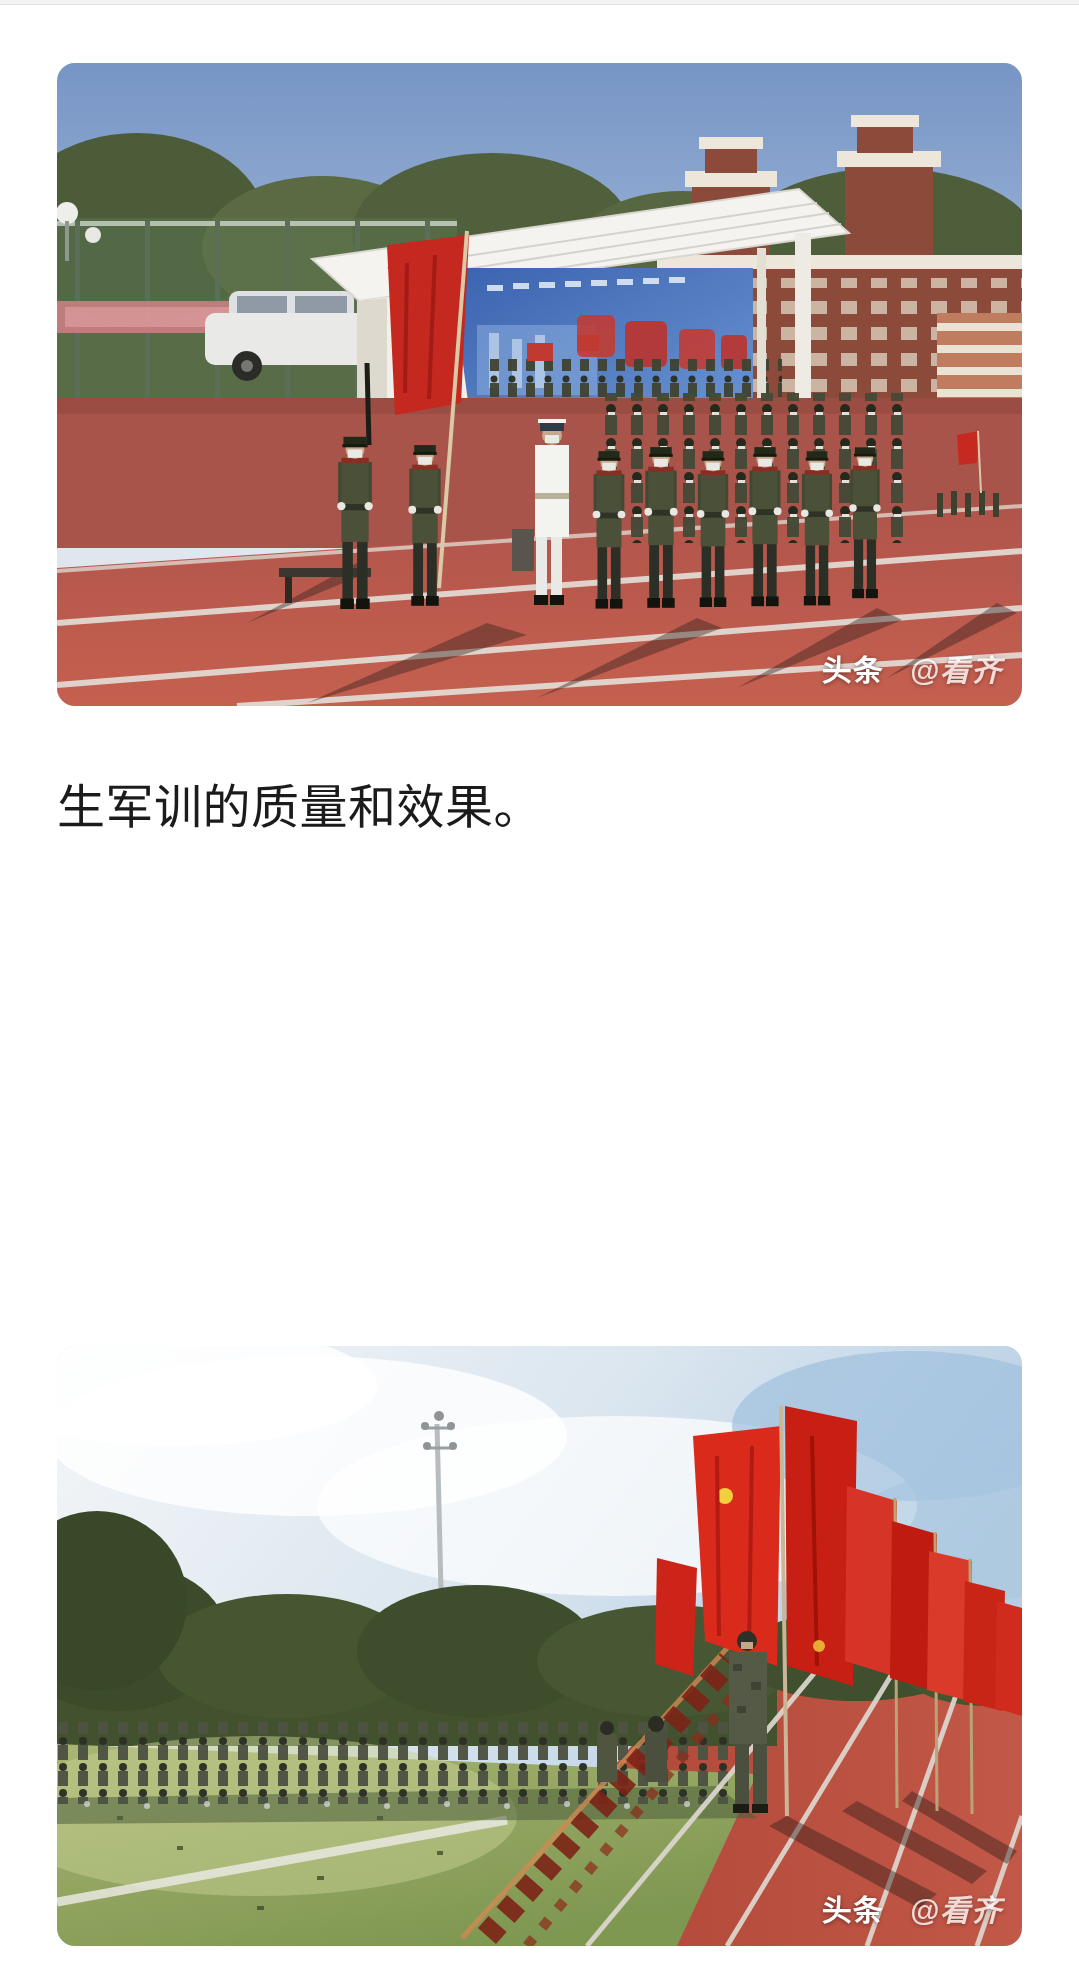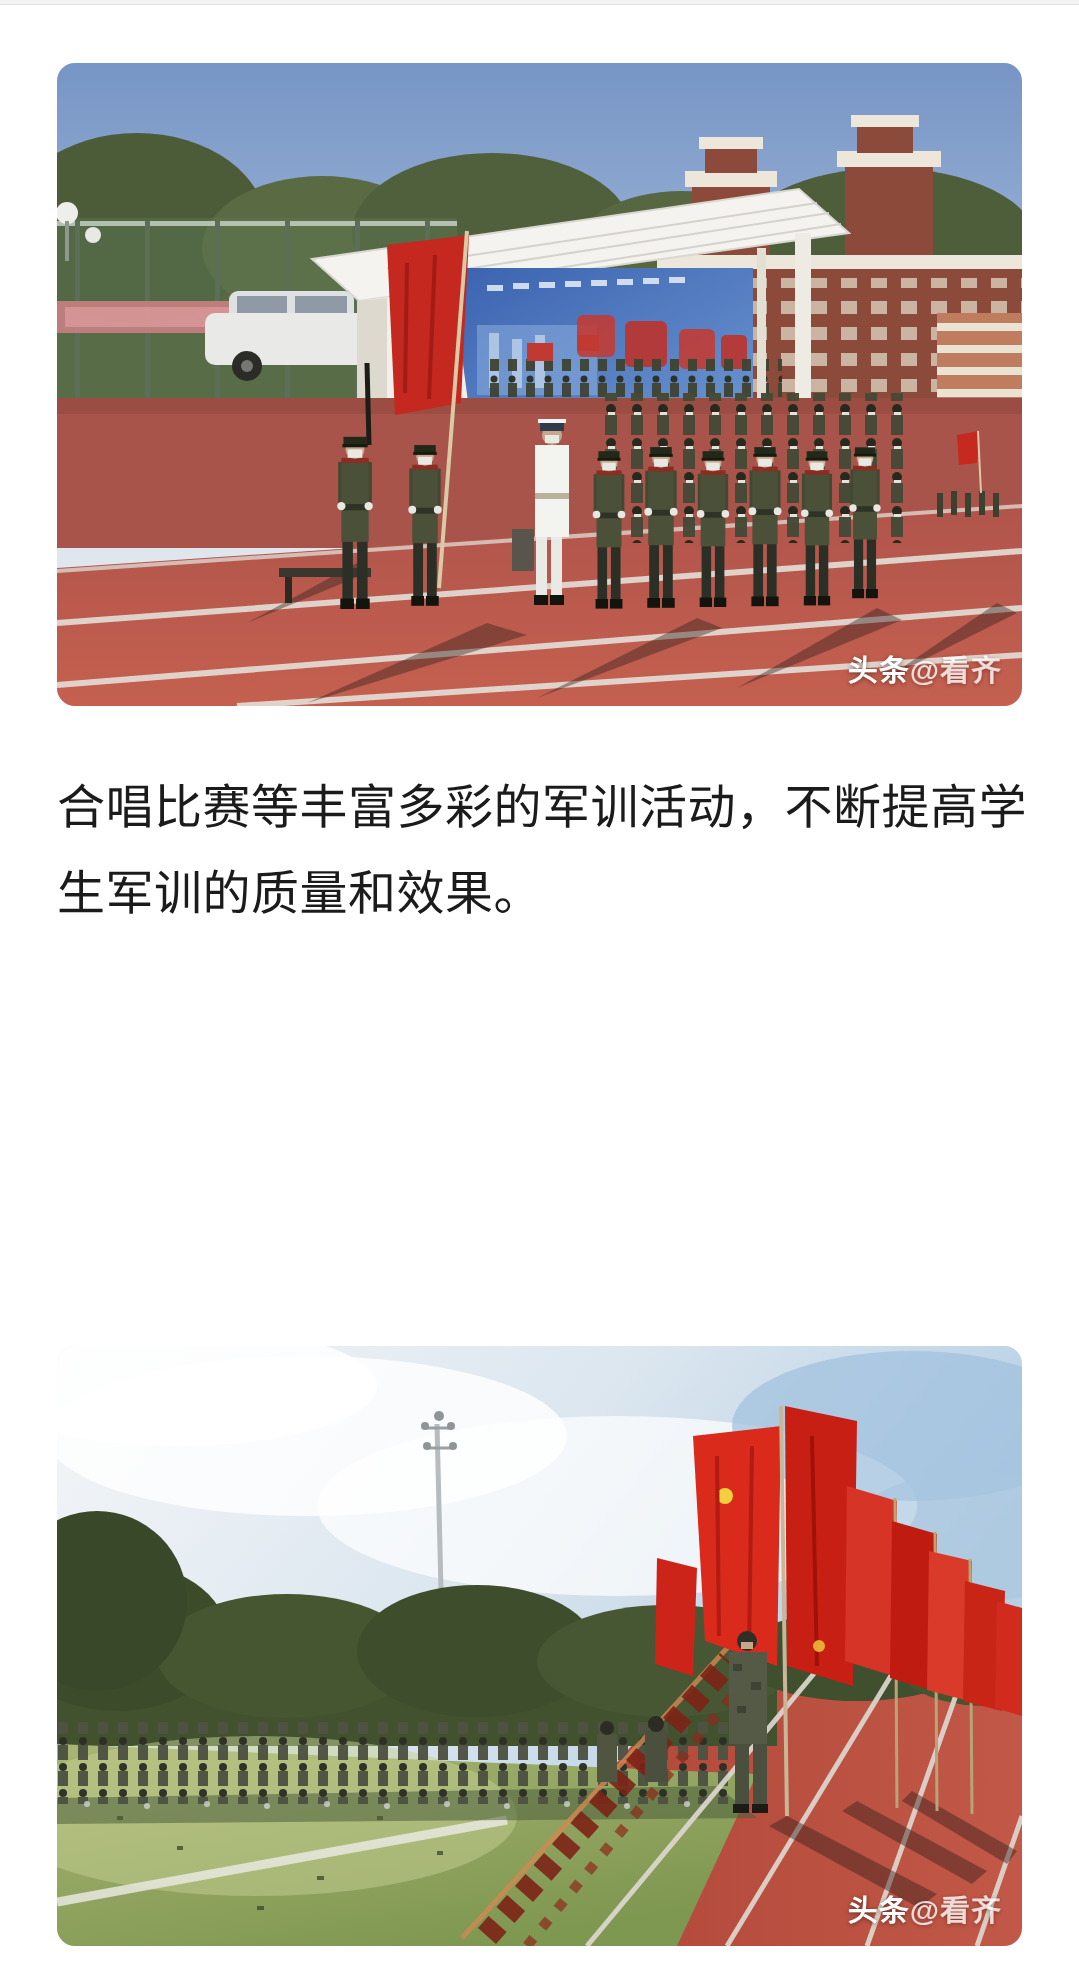--- a/index.html
+++ b/index.html
@@ -24,21 +24,21 @@
   }
   .para .line{
     font-size:48px;line-height:86px;letter-spacing:.5px;white-space:nowrap;
   }
   .wm{
     position:absolute;right:20px;bottom:16px;
     font-size:30px;font-weight:700;color:#ffffff;
     text-shadow:0 1px 4px rgba(0,0,0,.45);
     letter-spacing:1px;user-select:none;
   }
-  .wm .handle{opacity:.78;margin-left:0;font-weight:600;}
+  .wm .handle{opacity:.78;margin-left:26px;font-weight:600;font-style:italic;}
 </style>
 </head>
 <body>
 
 <div class="topbar"></div>
 
 <figure class="figure" id="fig1" style="margin:0" aria-label="仪仗队在操场红色跑道上行进，背景为主席台和教学楼">
   <svg viewBox="0 0 965 643" preserveAspectRatio="none">
     <defs>
       <linearGradient id="sky1" x1="0" y1="0" x2="0" y2="1">
@@ -245,21 +245,20 @@
       <polygon points="900,372 922,368 920,400 902,402" fill="#c5291f"></polygon>
       <line x1="921" y1="368" x2="924" y2="430" stroke="#d9c9a4" stroke-width="2"></line>
     </g>
   </svg>
   <div class="wm">
     <span>头条</span><span class="handle">@看齐</span>
   </div>
 </figure>
 
 <div class="para">
-  <div class="line">合唱比赛等丰富多彩的军训活动，不断提高学</div>
   <div class="line">生军训的质量和效果。</div>
 </div>
 
 <figure class="figure" id="fig2" style="margin:0" aria-label="军训学生队列在草坪上站立，旁有多面红旗和红色跑道">
   <svg viewBox="0 0 965 600" preserveAspectRatio="none">
     <defs>
       <linearGradient id="sky2" x1="0" y1="0" x2="1" y2=".35">
         <stop offset="0" stop-color="#f4f6f8"></stop>
           <stop offset=".55" stop-color="#dbe6ef"></stop>
           <stop offset="1" stop-color="#b7cfe4"></stop>

